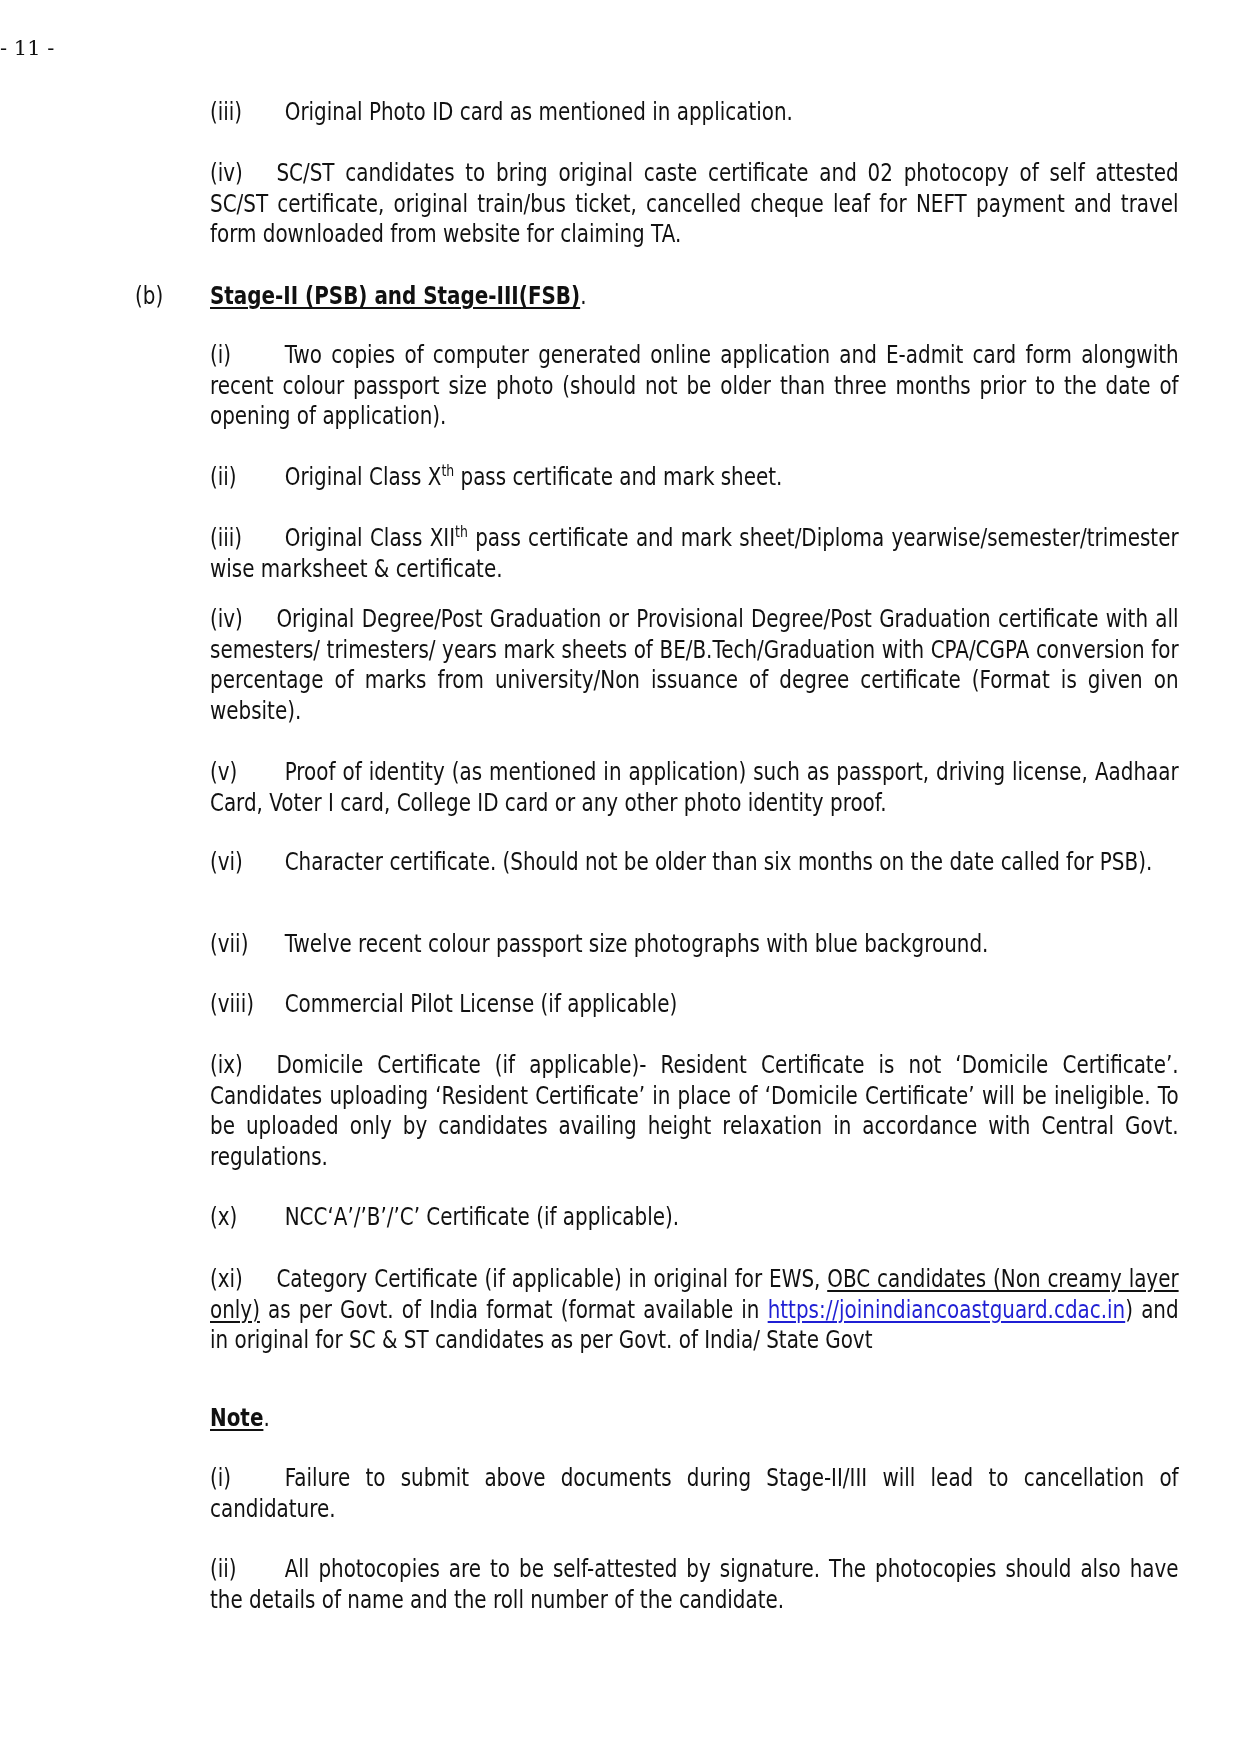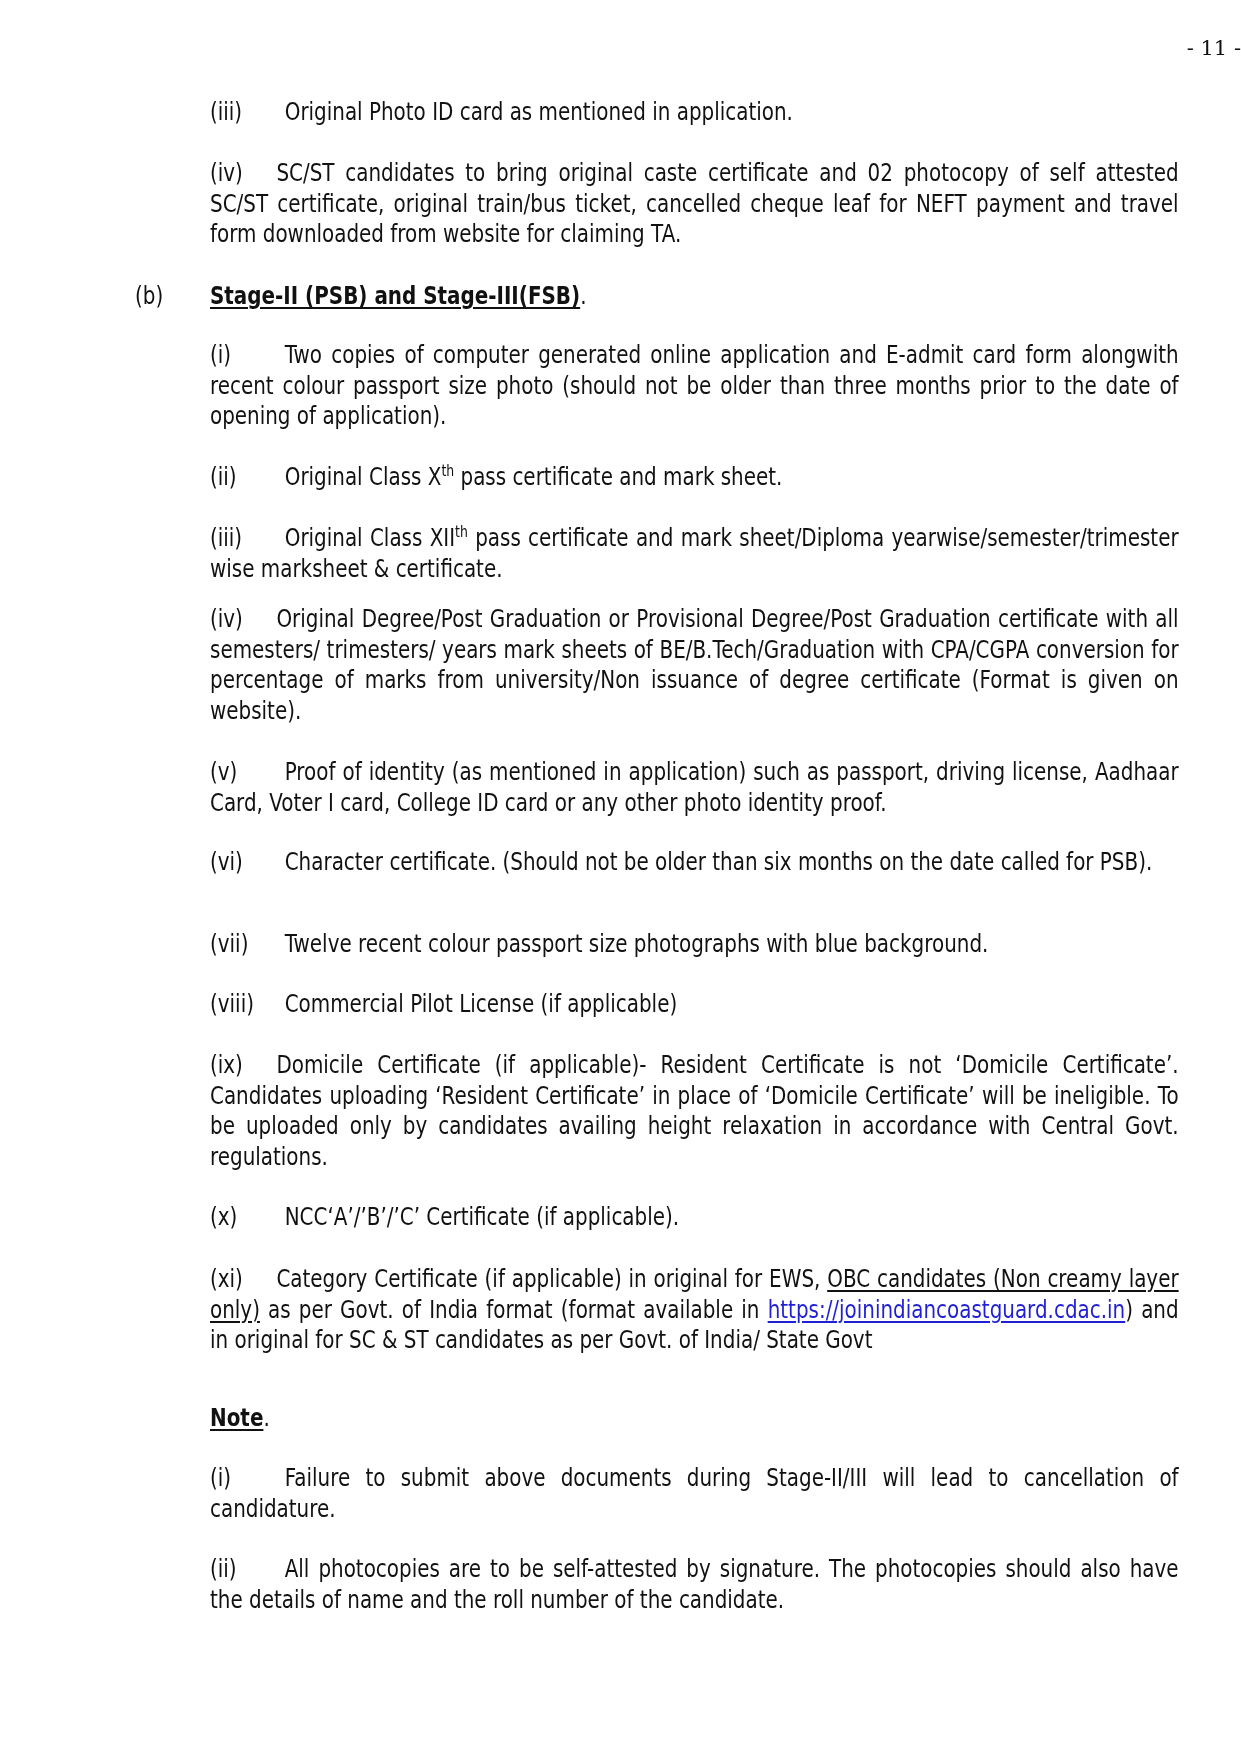--- a/index.html
+++ b/index.html
@@ -1,19 +1,19 @@
 <!DOCTYPE html>
 <html><head>
 <meta charset="utf-8">
 <style>
   html, body { margin: 0; padding: 0; background: #ffffff; }
   body { width: 1241px; height: 1754px; position: relative; overflow: hidden; }
   .page { position: absolute; left: 0; top: 0; width: 1241px; height: 1754px; background: #fff; color: #111; }
   .pg-num {
-    position: absolute; top: 36px; left: 0; width: 1241px; text-align: right;
+    position: absolute; top: 36px; left: 0; width: 1241px; text-align: left;
     font-family: "DejaVu Serif", serif; font-size: 21px; color: #111;
   }
   .blk {
     position: absolute; left: 210px;
     width: 1167px;
     transform: scaleX(0.83); transform-origin: 0 0;
     font-family: "DejaVu Sans", sans-serif; font-size: 24px; line-height: 30.5px;
     text-align: justify; color: #111;
   }
   .blk.last-left { text-align-last: left; }

